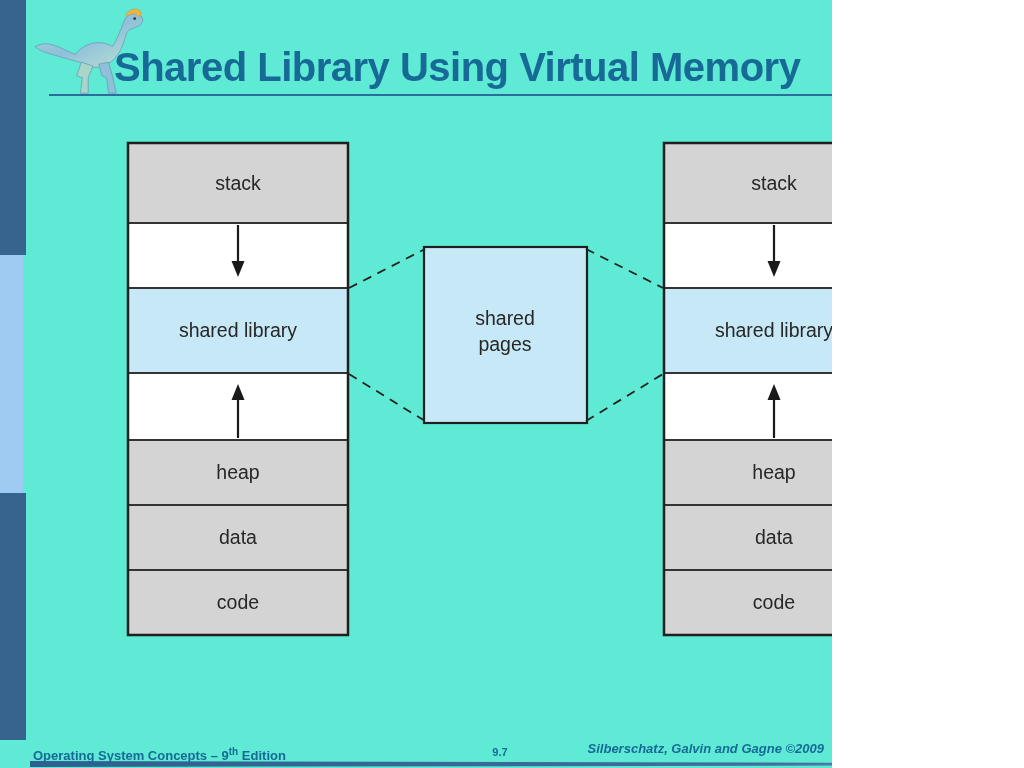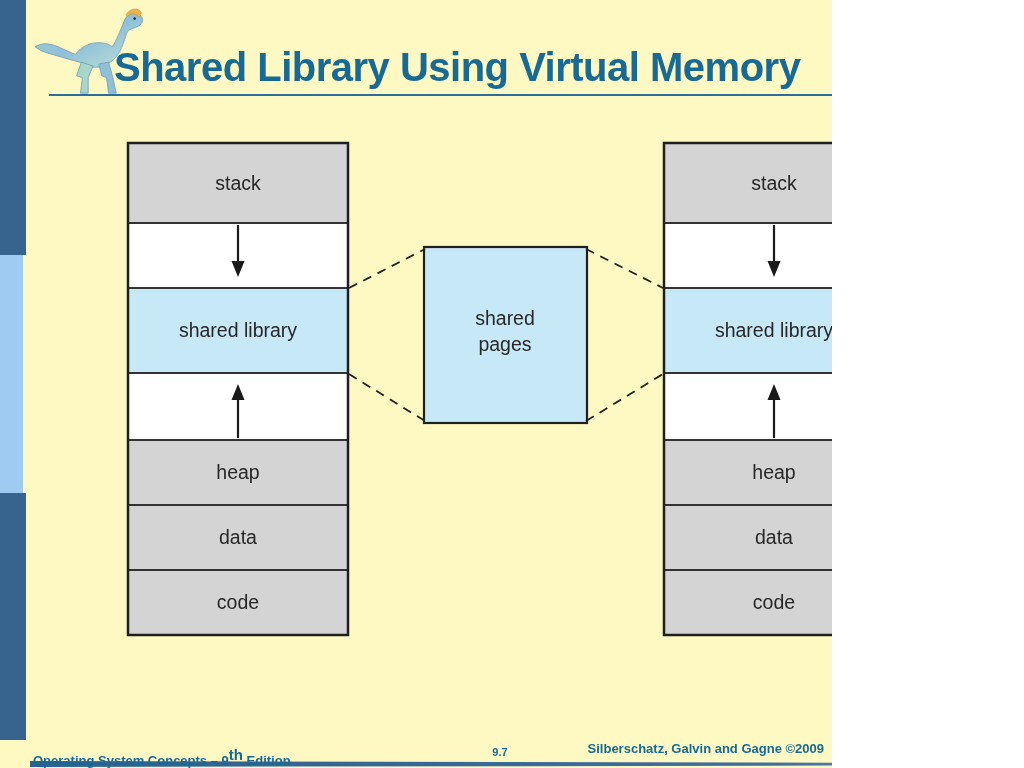--- a/index.html
+++ b/index.html
@@ -1,43 +1,43 @@
 <!DOCTYPE html>
 <html><head>
 <meta charset="utf-8">
 <style>
   * { margin:0; padding:0; box-sizing:border-box; }
   html,body { width:1024px; height:768px; }
   body { font-family:"Liberation Sans", sans-serif; background:#ffffff; overflow:hidden; }
-  .slide { position:relative; width:832px; height:768px; background:#fef9c3; overflow:hidden; }
+  .slide { position:relative; width:832px; height:768px; background:#5eead4; overflow:hidden; }
 
   
   .band { position:absolute; left:0; }
   .band-top    { top:0;   width:26px; height:255px; background:#36648f; }
   .band-mid    { top:255px; width:23px; height:238px; background:#9fcaf2; }
   .band-bottom { top:493px; width:26px; height:247px; background:#36648f; }
 
   
   .header-logo { position:absolute; left:30px; top:6px; width:128px; height:92px; z-index:5; }
   .slide-title { position:absolute; left:114px; top:45px; width:860px; z-index:4;
                  font-size:40px; font-weight:bold; color:#176a96; letter-spacing:-0.5px; white-space:nowrap; }
   .title-rule  { position:absolute; left:49px; top:94px; width:906px; height:2px; background:#2b6d9b; }
 
   
   .diagram-svg { position:absolute; left:0; top:0; width:1024px; height:768px; z-index:2; }
   .diagram-svg text { font-family:"Liberation Sans", sans-serif; font-size:19.5px; fill:#272727; }
 
   
   .footer-book { position:absolute; left:33px; top:746px; z-index:4;
                  font-size:13px; font-weight:bold; color:#176a96; white-space:nowrap; }
-  .footer-book sup { font-size:15px; }
+  .footer-book sup { font-size:10px; }
   .footer-page { position:absolute; left:468px; top:746px; width:64px; text-align:center; z-index:4;
                  font-size:11px; font-weight:bold; color:#176a96; }
   .footer-authors { position:absolute; right:8px; top:741px; z-index:4;
-                 font-size:13px; font-weight:bold; color:#176a96; white-space:nowrap; }
+                 font-size:13px; font-weight:bold; color:#176a96; white-space:nowrap;font-style:italic; }
   .footer-bar  { position:absolute; left:0; top:756px; width:1024px; height:12px; z-index:3; }
   .footer-logo { position:absolute; left:866px; top:658px; width:156px; height:82px; z-index:3; }
 </style>
 </head>
 <body>
 
 <div class="slide">
 
   <div class="band band-top"></div>
   <div class="band band-mid"></div>

